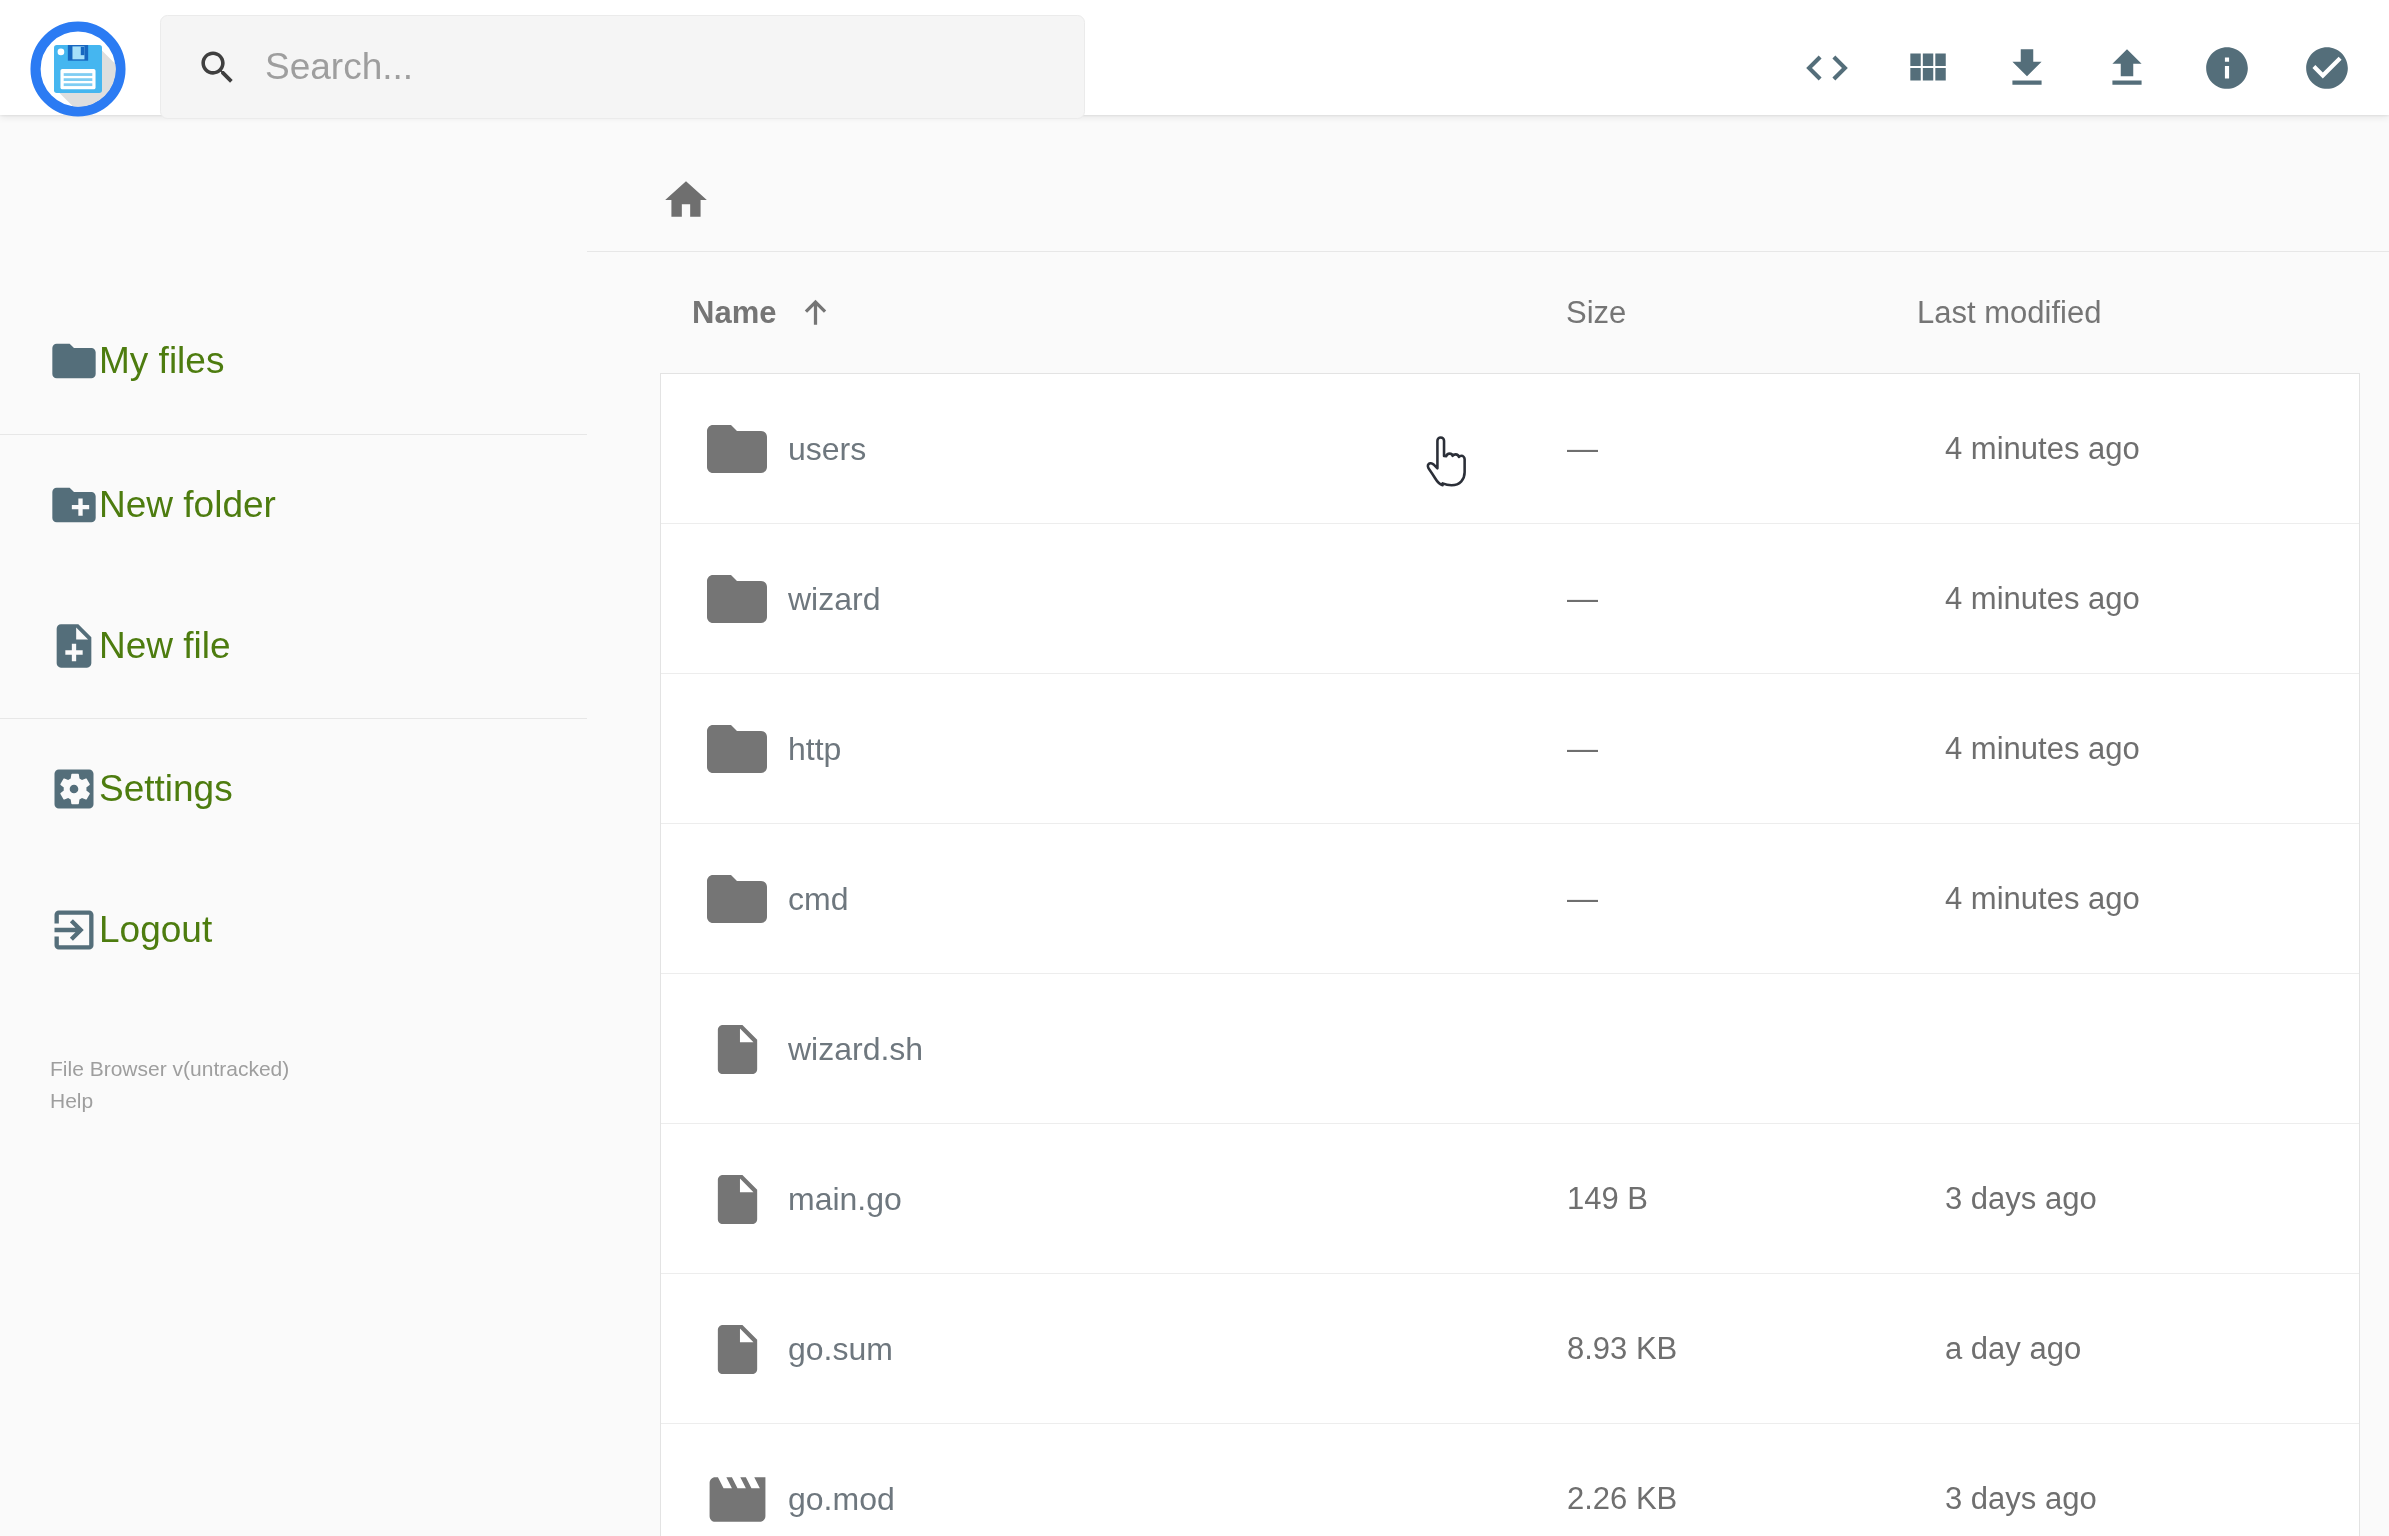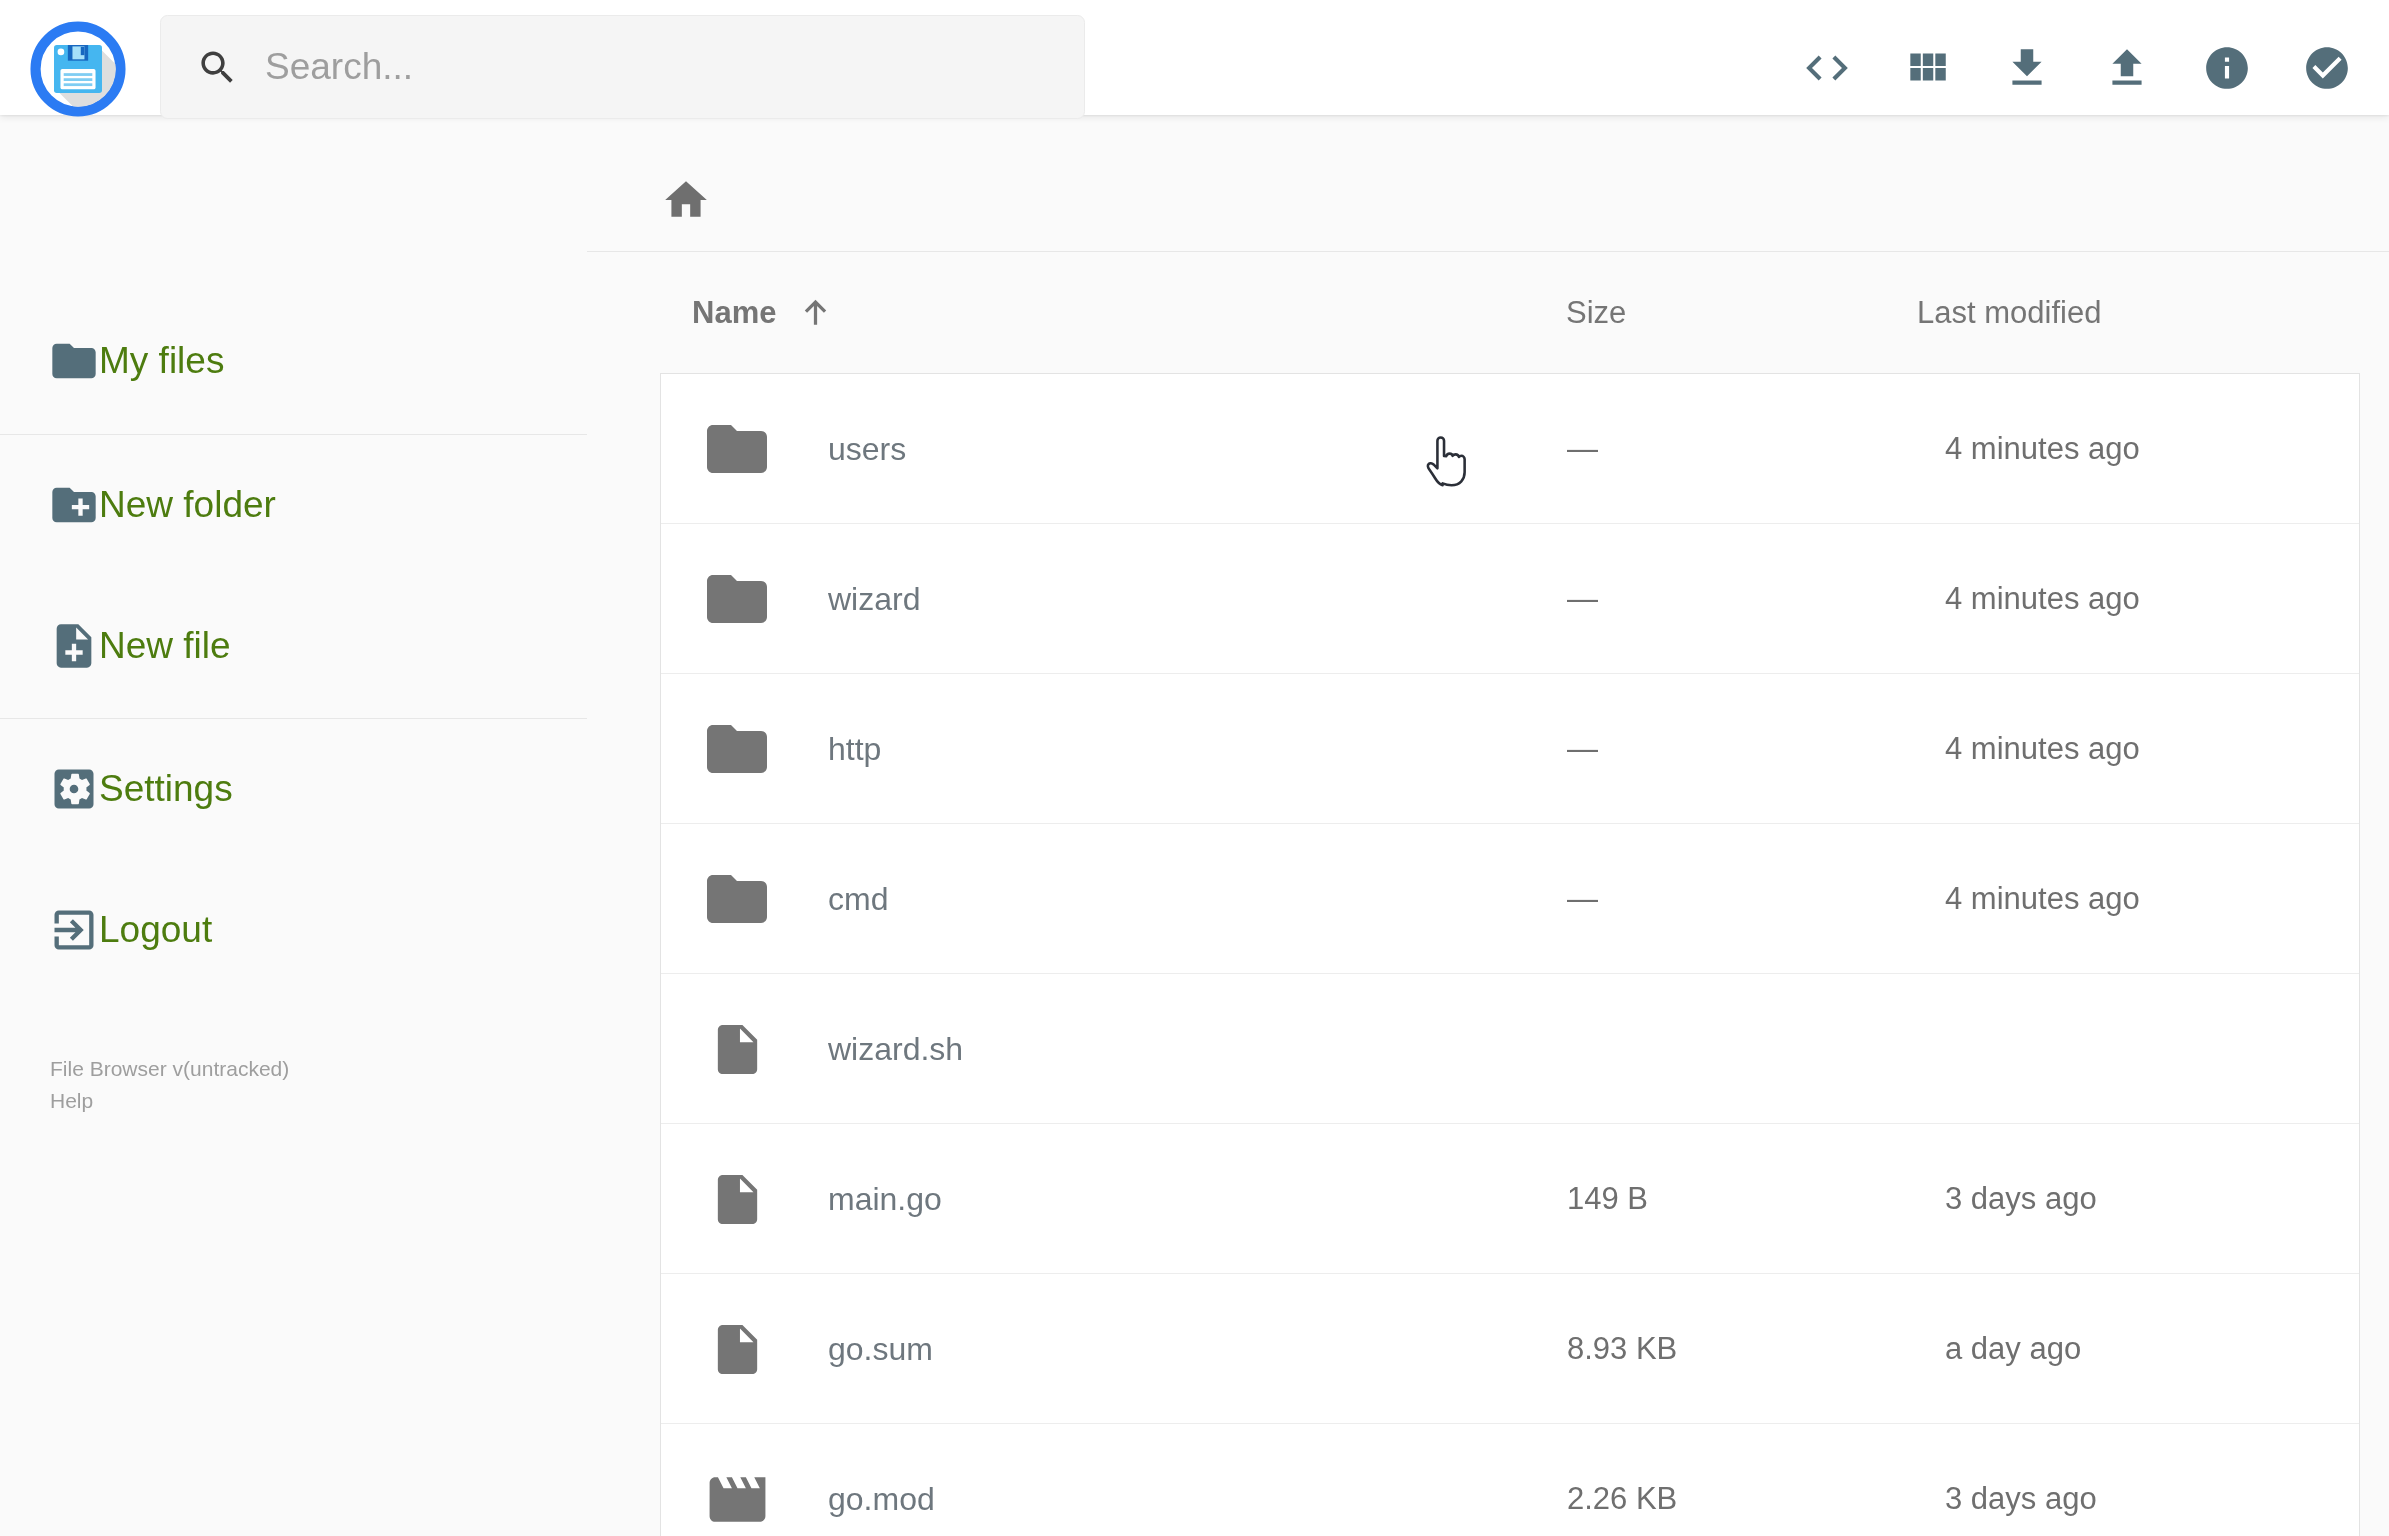--- a/index.html
+++ b/index.html
@@ -47,21 +47,21 @@
   .col-mod  { left:1306px;margin-left:24px; }
 
   .listing { position:absolute; left:73px; top:225px; width:1700px;
     background:#ffffff; border:1.9px solid #e3e3e3; border-bottom:none; }
   .row { position:relative; width:100%; height:150px; border-bottom:1.9px solid #ededed;
     cursor:pointer; background:#fff; }
   .row .icon { position:absolute; left:37px; top:0; width:78px; height:150px;
     display:flex; align-items:center; justify-content:center; }
   .row .icon svg { fill:#757575; }
   .row .fname { position:absolute; left:127px; top:0; height:150px; display:flex; align-items:center;
-    font-size:32px; color:#6e777e;margin-left:40px; }
+    font-size:32px; color:#6e777e; }
   .row .fsize { position:absolute; left:906px; top:0; height:150px; display:flex; align-items:center;
     font-size:31px; color:#6f6f6f; }
   .row .fmod { position:absolute; left:1284px; top:0; height:150px; display:flex; align-items:center;
     font-size:31px; color:#6f6f6f; }
 
   .cursor { position:absolute; left:1425px; top:431px; z-index:99; pointer-events:none; }
 </style>
 </head>
 <body>
 

